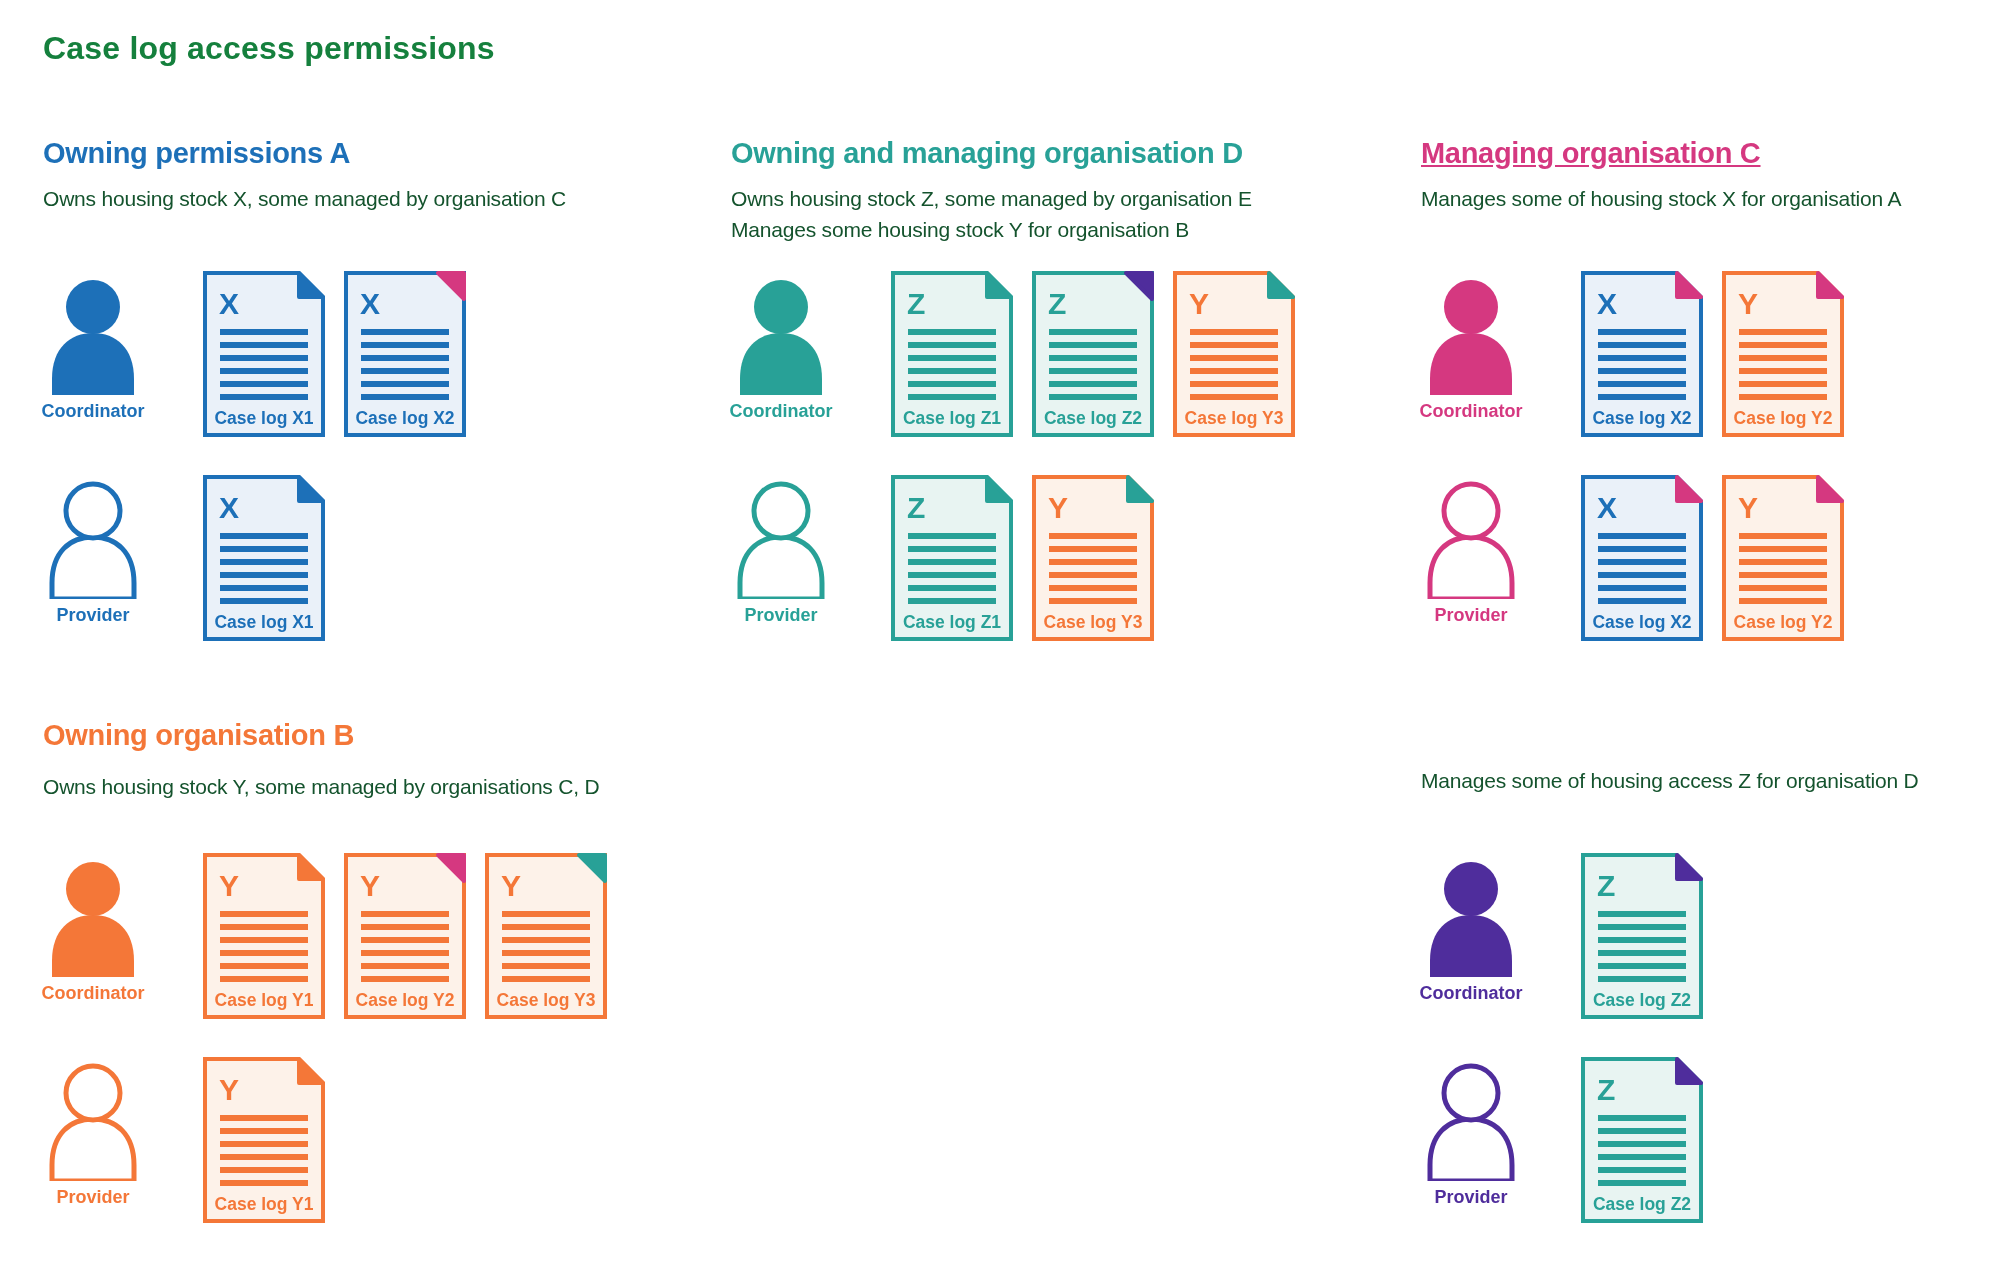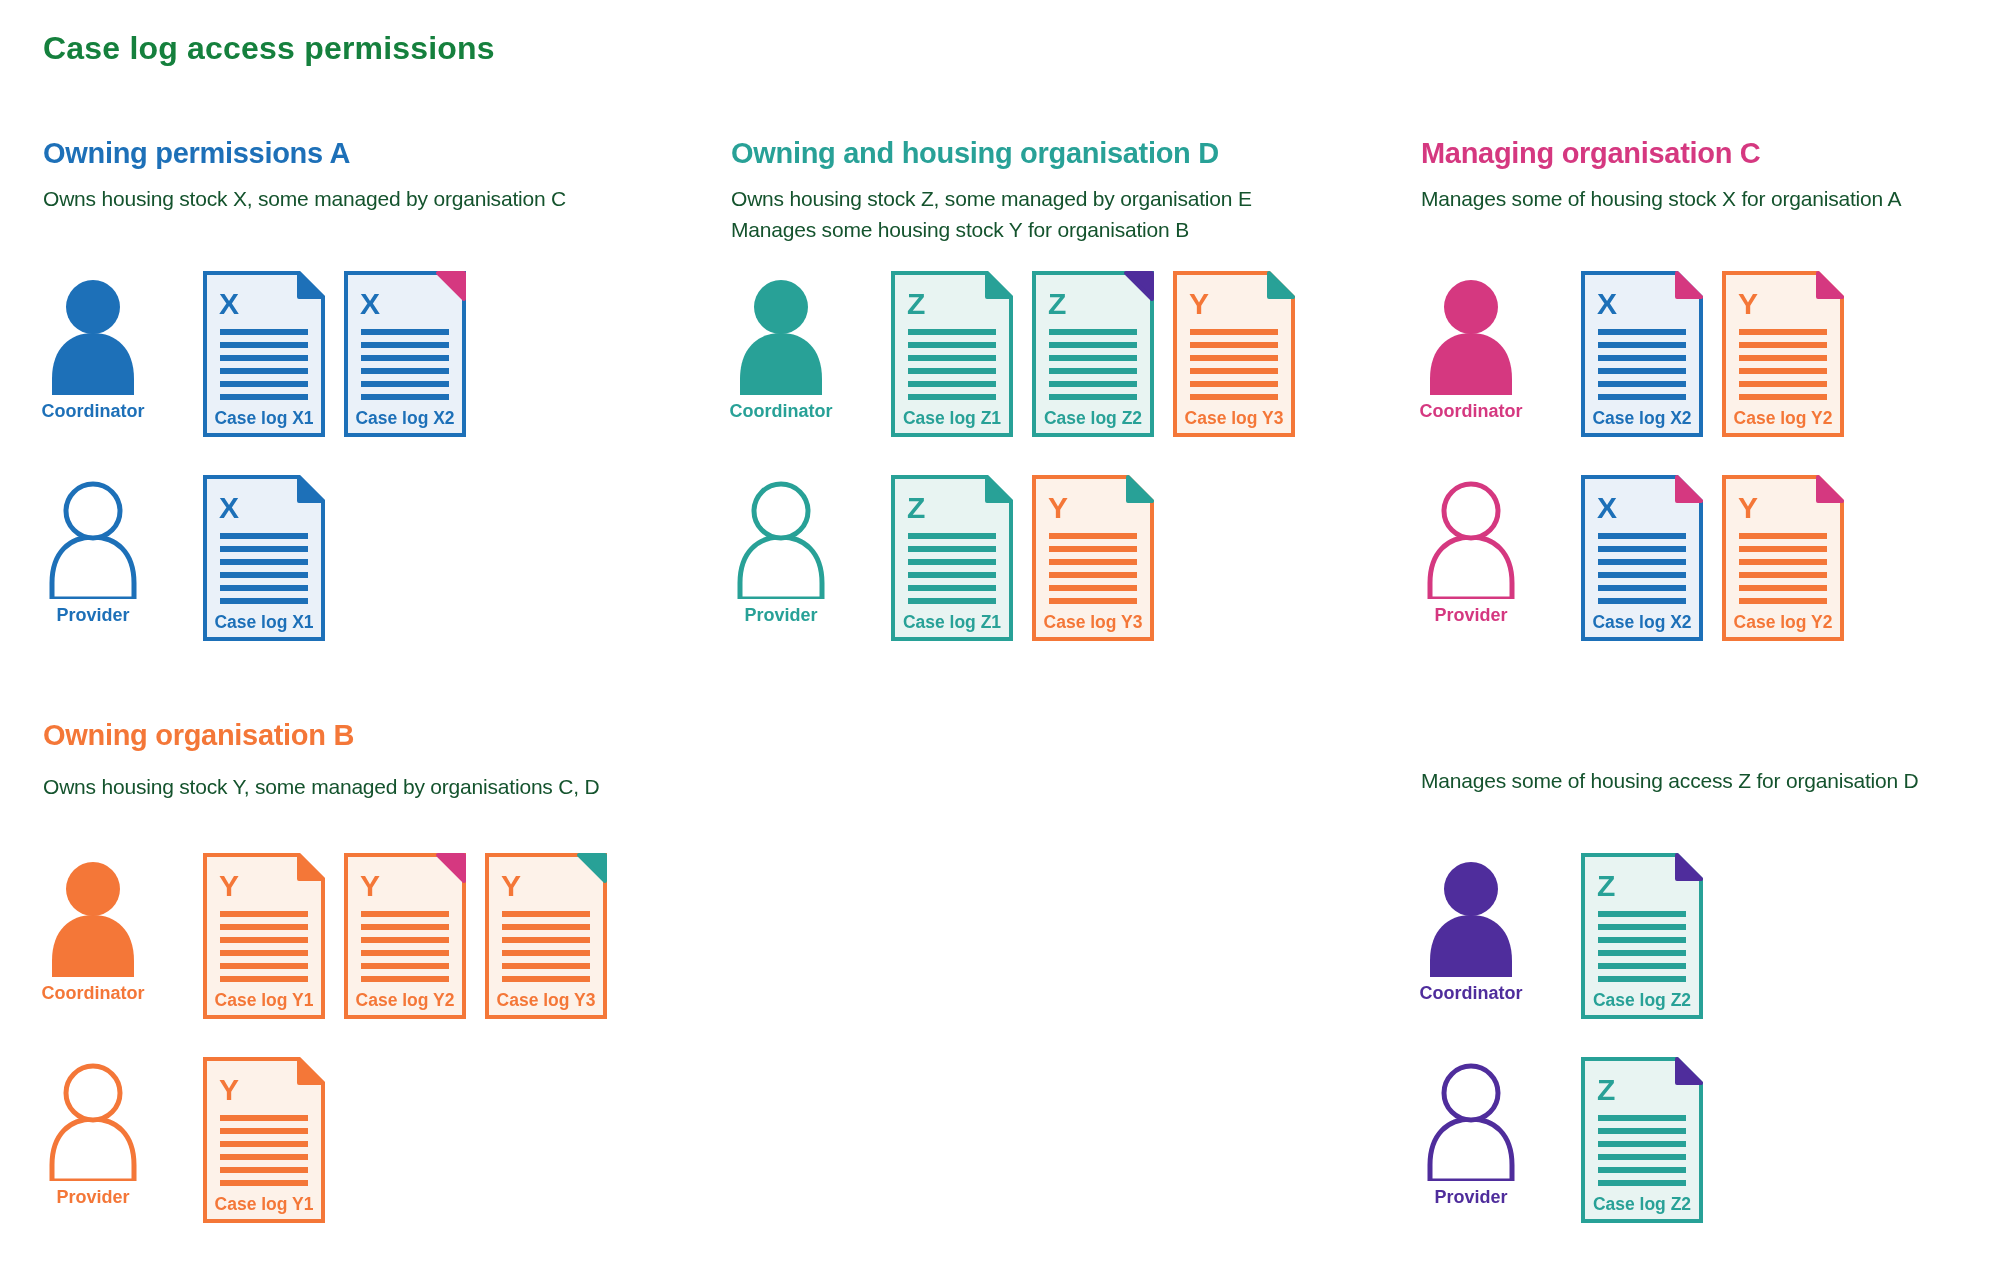--- a/index.html
+++ b/index.html
@@ -89,21 +89,21 @@
                 <rect x="17" y="97" width="88" height="6" fill="#1d70b8"></rect>
                 <rect x="17" y="110" width="88" height="6" fill="#1d70b8"></rect>
                 <rect x="17" y="123" width="88" height="6" fill="#1d70b8"></rect>
               </g>
               <text x="61" y="153" font-size="17.5" font-weight="bold" font-family="&quot;Liberation Sans&quot;, sans-serif" fill="#1d70b8" text-anchor="middle">Case log X1</text>
             </svg>
           </div>
         </div>
       </div>
       <div class="section" style="left:731px;top:143px;">
-        <h2 class="section-heading" style="color:#28a197;">Owning and housing organisation D</h2>
+        <h2 class="section-heading" style="color:#28a197;">Owning and managing organisation D</h2>
         <p class="desc" style="top:44px;">Owns housing stock Z, some managed by organisation E</p>
         <p class="desc" style="top:75px;">Manages some housing stock Y for organisation B</p>
         <div class="row" style="top:128px;">
           <div class="person">
             <svg viewBox="0 0 92 118" width="92" height="118">
               <path d="M5 118 L5 102 C5 71 23 56 46 56 C69 56 87 71 87 102 L87 118 Z" fill="#28a197"></path>
               <circle cx="46" cy="30" r="27" fill="#28a197"></circle>
             </svg>
           </div>
           <div class="role-label" style="color:#28a197;">Coordinator</div>
@@ -192,21 +192,21 @@
                 <rect x="17" y="97" width="88" height="6" fill="#f47738"></rect>
                 <rect x="17" y="110" width="88" height="6" fill="#f47738"></rect>
                 <rect x="17" y="123" width="88" height="6" fill="#f47738"></rect>
               </g>
               <text x="61" y="153" font-size="17.5" font-weight="bold" font-family="&quot;Liberation Sans&quot;, sans-serif" fill="#f47738" text-anchor="middle">Case log Y3</text>
             </svg>
           </div>
         </div>
       </div>
       <div class="section" style="left:1421px;top:143px;">
-        <h2 class="section-heading" style="color:#d53880;">Managing organisation C</h2>
+        <h2 class="section-heading" style="color:#d53880;text-decoration:underline;">Managing organisation C</h2>
         <p class="desc" style="top:44px;">Manages some of housing stock X for organisation A</p>
         <div class="row" style="top:128px;">
           <div class="person">
             <svg viewBox="0 0 92 118" width="92" height="118">
               <path d="M5 118 L5 102 C5 71 23 56 46 56 C69 56 87 71 87 102 L87 118 Z" fill="#d53880"></path>
               <circle cx="46" cy="30" r="27" fill="#d53880"></circle>
             </svg>
           </div>
           <div class="role-label" style="color:#d53880;">Coordinator</div>
           <div class="doc" style="left:160px;">

